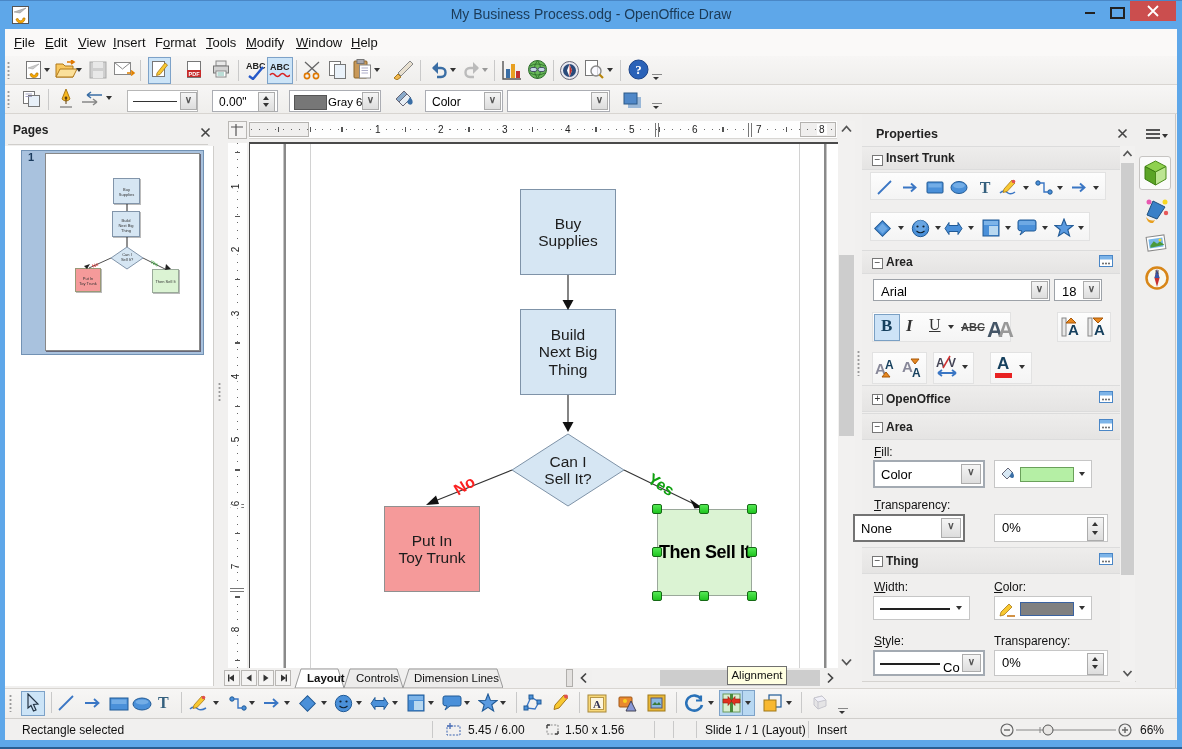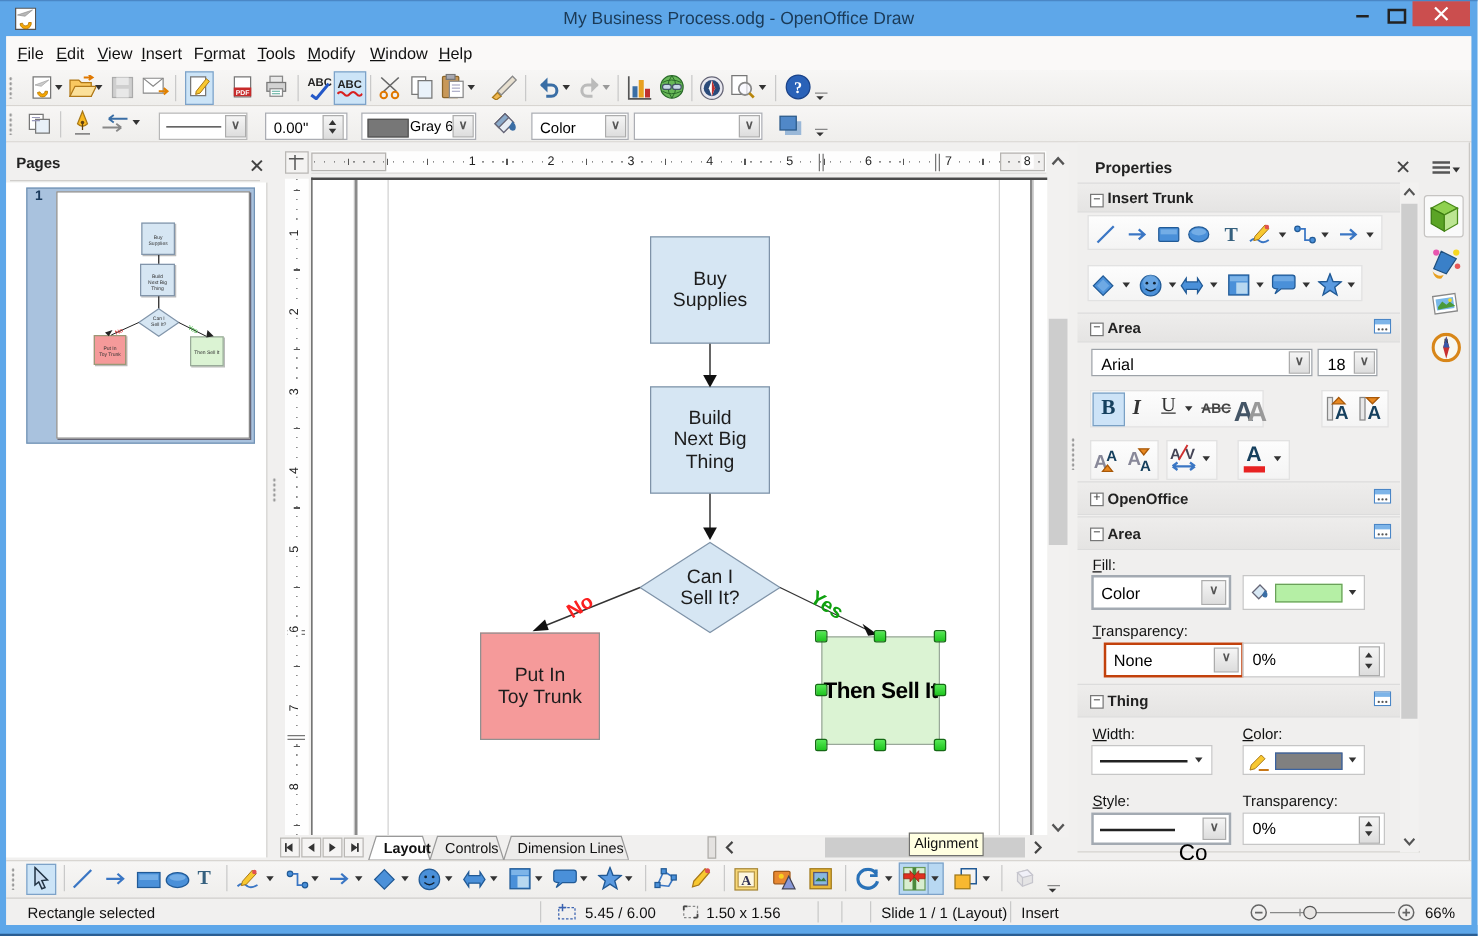--- a/index.html
+++ b/index.html
@@ -523,21 +523,21 @@
 </div>
 <div class="cb" style="left:994px;top:460px;width:98px;height:28px;border-color:#C6C6C6;">
  <svg class="ab" style="left:5px;top:5px" width="17" height="16" viewBox="0 0 17 16">
       <path d="M2 8 L8 2 L13 7 L7 13 Z" fill="#D8E8F4" stroke="#667"></path>
       <path d="M12 6 q3 3 1.5 5.5 q-2.5 1.5 -4 -1.5" fill="#3A6EA5"></path>
     </svg>
  <div class="ab" style="left:25px;top:6px;width:52px;height:13px;background:#B5EFA5;border:1px solid #6AA05A;"></div>
  <div class="dd" style="left:84px;top:11px;"></div>
 </div>
 <div class="lbl" style="left:874px;top:498px;"><u>T</u>ransparency:</div>
-<div class="cb" style="left:883px;top:514px;width:112px;height:28px;border:2px solid #c2410c;">
+<div class="cb" style="left:853px;top:514px;width:112px;height:28px;border:2px solid #737373;">
  <span class="ab" style="left:6px;top:5px;font-size:13px;">None</span>
  <div class="vbtn" style="right:2px;top:2px;bottom:2px;width:20px;"></div>
 </div>
 <div class="cb" style="left:994px;top:514px;width:114px;height:28px;border-color:#C6C6C6;">
  <span class="ab" style="left:7px;top:5px;font-size:13px;">0%</span>
  <div class="ab" style="right:3px;top:2px;width:15px;height:22px;background:linear-gradient(#F5F5F5,#DDD);border:1px solid #ACACAC;">
   <div class="dd" style="left:4px;top:4px;border-top:none;border-bottom:4px solid #333;"></div>
   <div class="dd" style="left:4px;top:13px;"></div>
  </div>
 </div>
@@ -563,21 +563,21 @@
       <path d="M2 11 L10 3 L13 6 L5 14 L1 15 Z" fill="#F8C830" stroke="#A87818" stroke-width="0.8"></path>
       <path d="M8 15 L16 15" stroke="#C87818" stroke-width="1.6"></path>
     </svg>
  <div class="ab" style="left:25px;top:5px;width:52px;height:12px;background:#808080;border:1px solid #3A62A0;"></div>
  <div class="dd" style="left:84px;top:9px;"></div>
 </div>
 <div class="lbl" style="left:874px;top:634px;"><u>S</u>tyle:</div>
 <div class="lbl" style="left:994px;top:634px;">Transparency:</div>
 <div class="cb" style="left:873px;top:650px;width:112px;height:26px;border:2px solid #A3AAB2;">
  <div class="ab" style="left:5px;top:11px;width:60px;height:1.5px;background:#222;"></div>
- <span class="ab" style="left:68px;top:20px;font-size:18px;">Co</span>
+ <span class="ab" style="left:68px;top:8px;font-size:13px;">Co</span>
  <div class="vbtn" style="right:2px;top:2px;bottom:2px;width:19px;"></div>
 </div>
 <div class="cb" style="left:994px;top:650px;width:114px;height:26px;border-color:#C6C6C6;">
  <span class="ab" style="left:7px;top:4px;font-size:13px;">0%</span>
  <div class="ab" style="right:3px;top:2px;width:15px;height:20px;background:linear-gradient(#F5F5F5,#DDD);border:1px solid #ACACAC;">
   <div class="dd" style="left:4px;top:3px;border-top:none;border-bottom:4px solid #333;"></div>
   <div class="dd" style="left:4px;top:11px;"></div>
  </div>
 </div>
 

